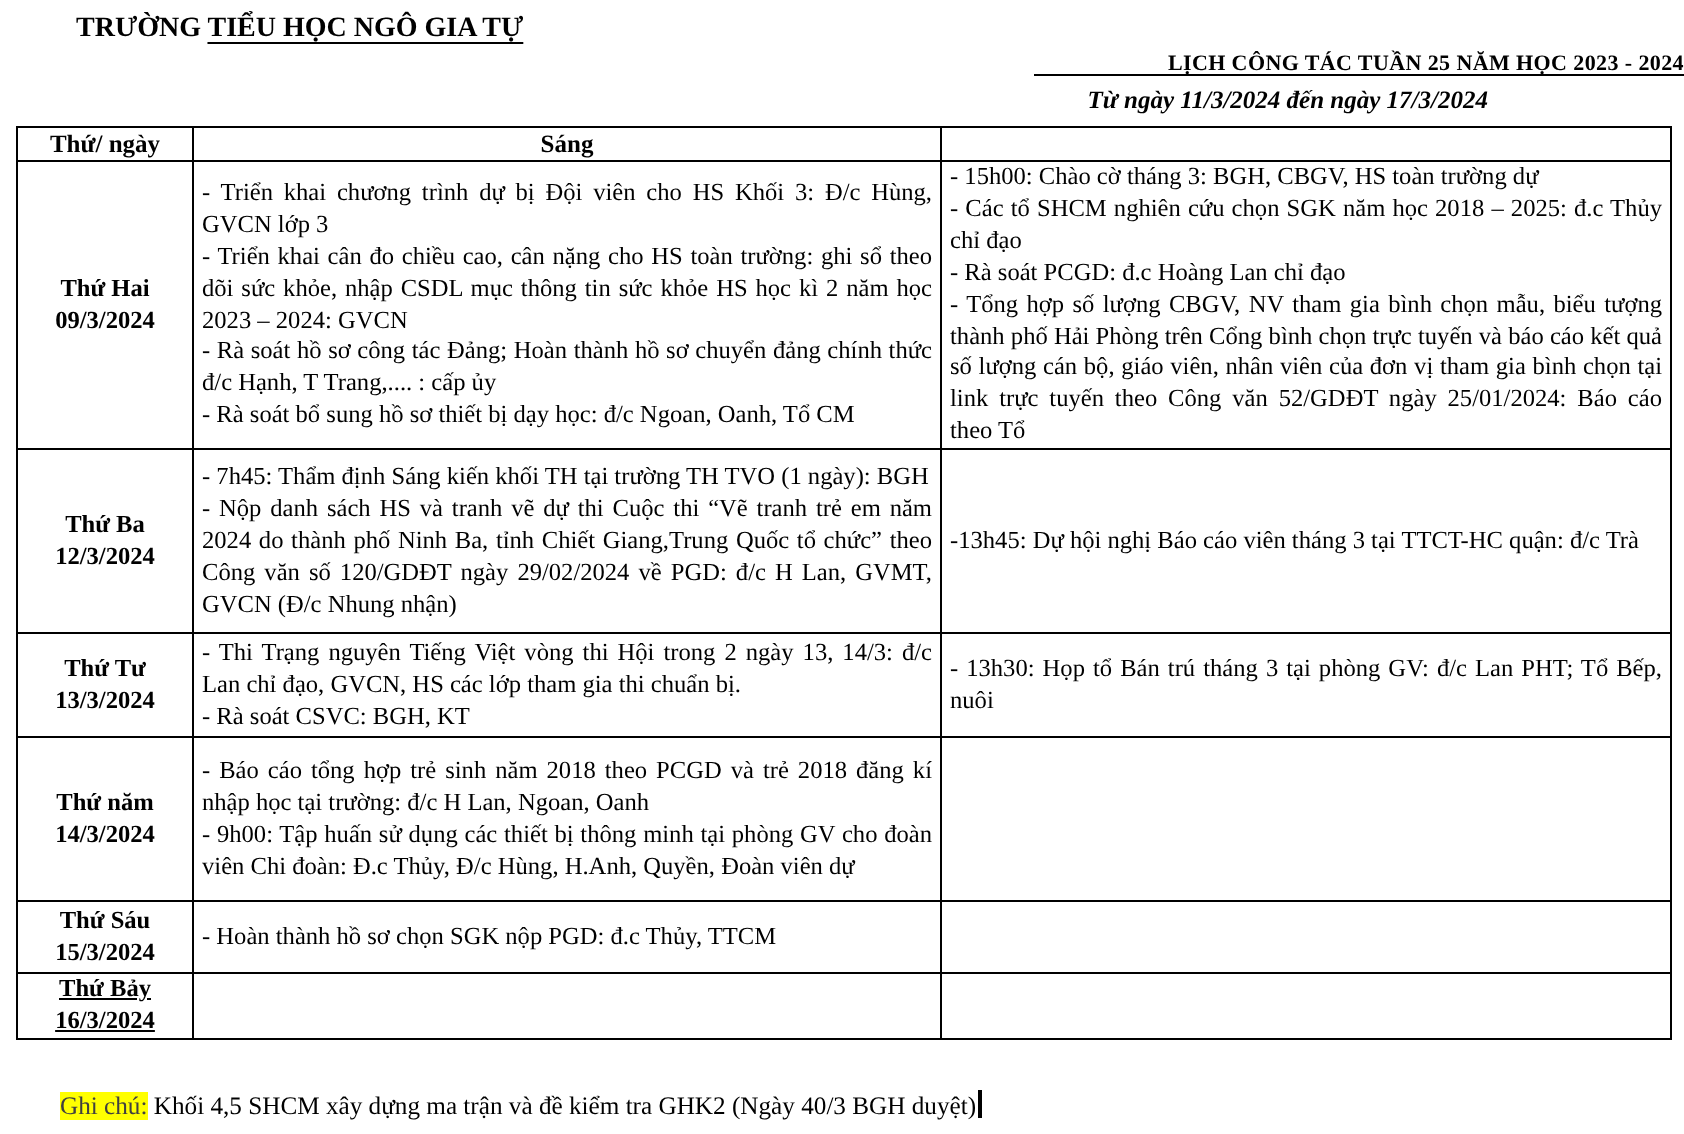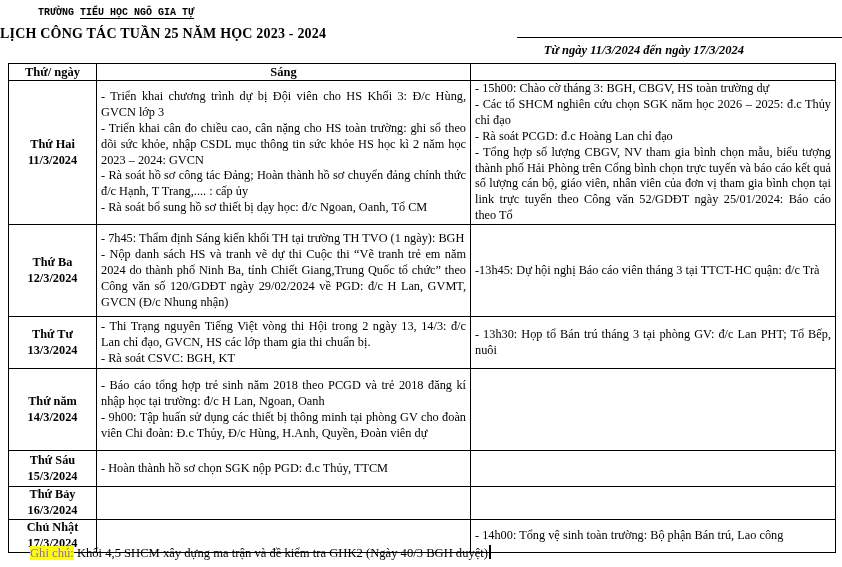--- a/index.html
+++ b/index.html
@@ -13,36 +13,35 @@
     position: relative;
     overflow: hidden;
     font-family: "Liberation Serif", "DejaVu Serif", serif;
     color: #000;
   }
   .school {
     position: absolute;
     top: 7px;
     left: 38px;
     font-weight: bold;
-    font-size: 10px;
+    font-size: 14px;
     white-space: nowrap;
-    font-family: Liberation Mono, monospace;
   }
   .school .uline {
     text-decoration: underline;
     text-underline-offset: 3px;
   }
   .title {
     position: absolute;
     top: 26px;
     left: 0;
     width: 842px;
-    text-align: left;
-    font-weight: bold;
-    font-size: 14px;
+    text-align: right;
+    font-weight: bold;
+    font-size: 11px;
     letter-spacing: 0.2px;
   }
   .top-rule {
     position: absolute;
     top: 37px;
     left: 517px;
     width: 325px;
     height: 0;
     border-top: 1.4px solid #000;
   }
@@ -89,32 +88,32 @@
   }
   .para {
     text-align: justify;
   }
   tr.h-head { height: 17px; }
   tr.r0 { height: 134px; }
   tr.r1 { height: 92px; }
   tr.r2 { height: 52px; }
   tr.r3 { height: 82px; }
   tr.r4 { height: 36px; }
-  tr.r5 { height: 33px; }
+  tr.r5 { height: 33px; text-decoration: underline; }
   tr.r6 { height: 28px; }
   .footer-note {
     position: absolute;
     top: 545px;
     left: 30px;
     font-size: 12.6px;
     white-space: nowrap;
   }
   .note-label {
     background: #ffff00;
-    color: #8b5cf6;
+    color: #404040;
   }
   .caret {
     display: inline-block;
     width: 1.5px;
     height: 14px;
     background: #000;
     vertical-align: -2px;
     margin-left: 1px;
   }
 </style>
@@ -142,31 +141,31 @@
     <tbody>
         <tr class="h-head">
       <th>Thứ/ ngày</th>
       <th>Sáng</th>
       <th></th>
     </tr>
 
     <tr class="r0">
       <td class="day-cell">
         <div>Thứ Hai</div>
-        <div>11/3/2024</div>
+        <div>09/3/2024</div>
       </td>
       <td>
         <div class="para">- Triển khai chương trình dự bị Đội viên cho HS Khối 3: Đ/c Hùng, GVCN lớp 3</div>
         <div class="para">- Triển khai cân đo chiều cao, cân nặng cho HS toàn trường: ghi sổ theo dõi sức khỏe, nhập CSDL mục thông tin sức khỏe HS học kì 2 năm học 2023 – 2024: GVCN</div>
         <div class="para">- Rà soát hồ sơ công tác Đảng; Hoàn thành hồ sơ chuyển đảng chính thức đ/c Hạnh, T Trang,.... : cấp ủy</div>
         <div class="para">- Rà soát bổ sung hồ sơ thiết bị dạy học: đ/c Ngoan, Oanh, Tổ CM</div>
       </td>
       <td>
         <div class="para">- 15h00: Chào cờ tháng 3: BGH, CBGV, HS toàn trường dự</div>
-        <div class="para">- Các tổ SHCM nghiên cứu chọn SGK năm học 2026 – 2025: đ.c Thủy chỉ đạo</div>
+        <div class="para">- Các tổ SHCM nghiên cứu chọn SGK năm học 2018 – 2025: đ.c Thủy chỉ đạo</div>
         <div class="para">- Rà soát PCGD: đ.c Hoàng Lan chỉ đạo</div>
         <div class="para">- Tổng hợp số lượng CBGV, NV tham gia bình chọn mẫu, biểu tượng thành phố Hải Phòng trên Cổng bình chọn trực tuyến và báo cáo kết quả số lượng cán bộ, giáo viên, nhân viên của đơn vị tham gia bình chọn tại link trực tuyến theo Công văn 52/GDĐT ngày 25/01/2024: Báo cáo theo Tổ</div>
       </td>
     </tr>
 
     <tr class="r1">
       <td class="day-cell">
         <div>Thứ Ba</div>
         <div>12/3/2024</div>
       </td>
@@ -218,30 +217,20 @@
 
     <tr class="r5">
       <td class="day-cell">
         <div>Thứ Bảy</div>
         <div>16/3/2024</div>
       </td>
       <td></td>
       <td></td>
     </tr>
 
-    <tr class="r6">
-      <td class="day-cell">
-        <div>Chủ Nhật</div>
-        <div>17/3/2024</div>
-      </td>
-      <td></td>
-      <td>
-        <div class="para">- 14h00: Tổng vệ sinh toàn trường: Bộ phận Bán trú, Lao công</div>
-      </td>
-    </tr>
   </tbody>
     </table>
 
   <div class="footer-note">
     <span class="note-label">Ghi chú:</span><span> Khối 4,5 SHCM xây dựng ma trận và đề kiểm tra GHK2 (Ngày 40/3 BGH duyệt)</span><span class="caret"></span>
   </div>
 
 </div>
 
 </body></html>

